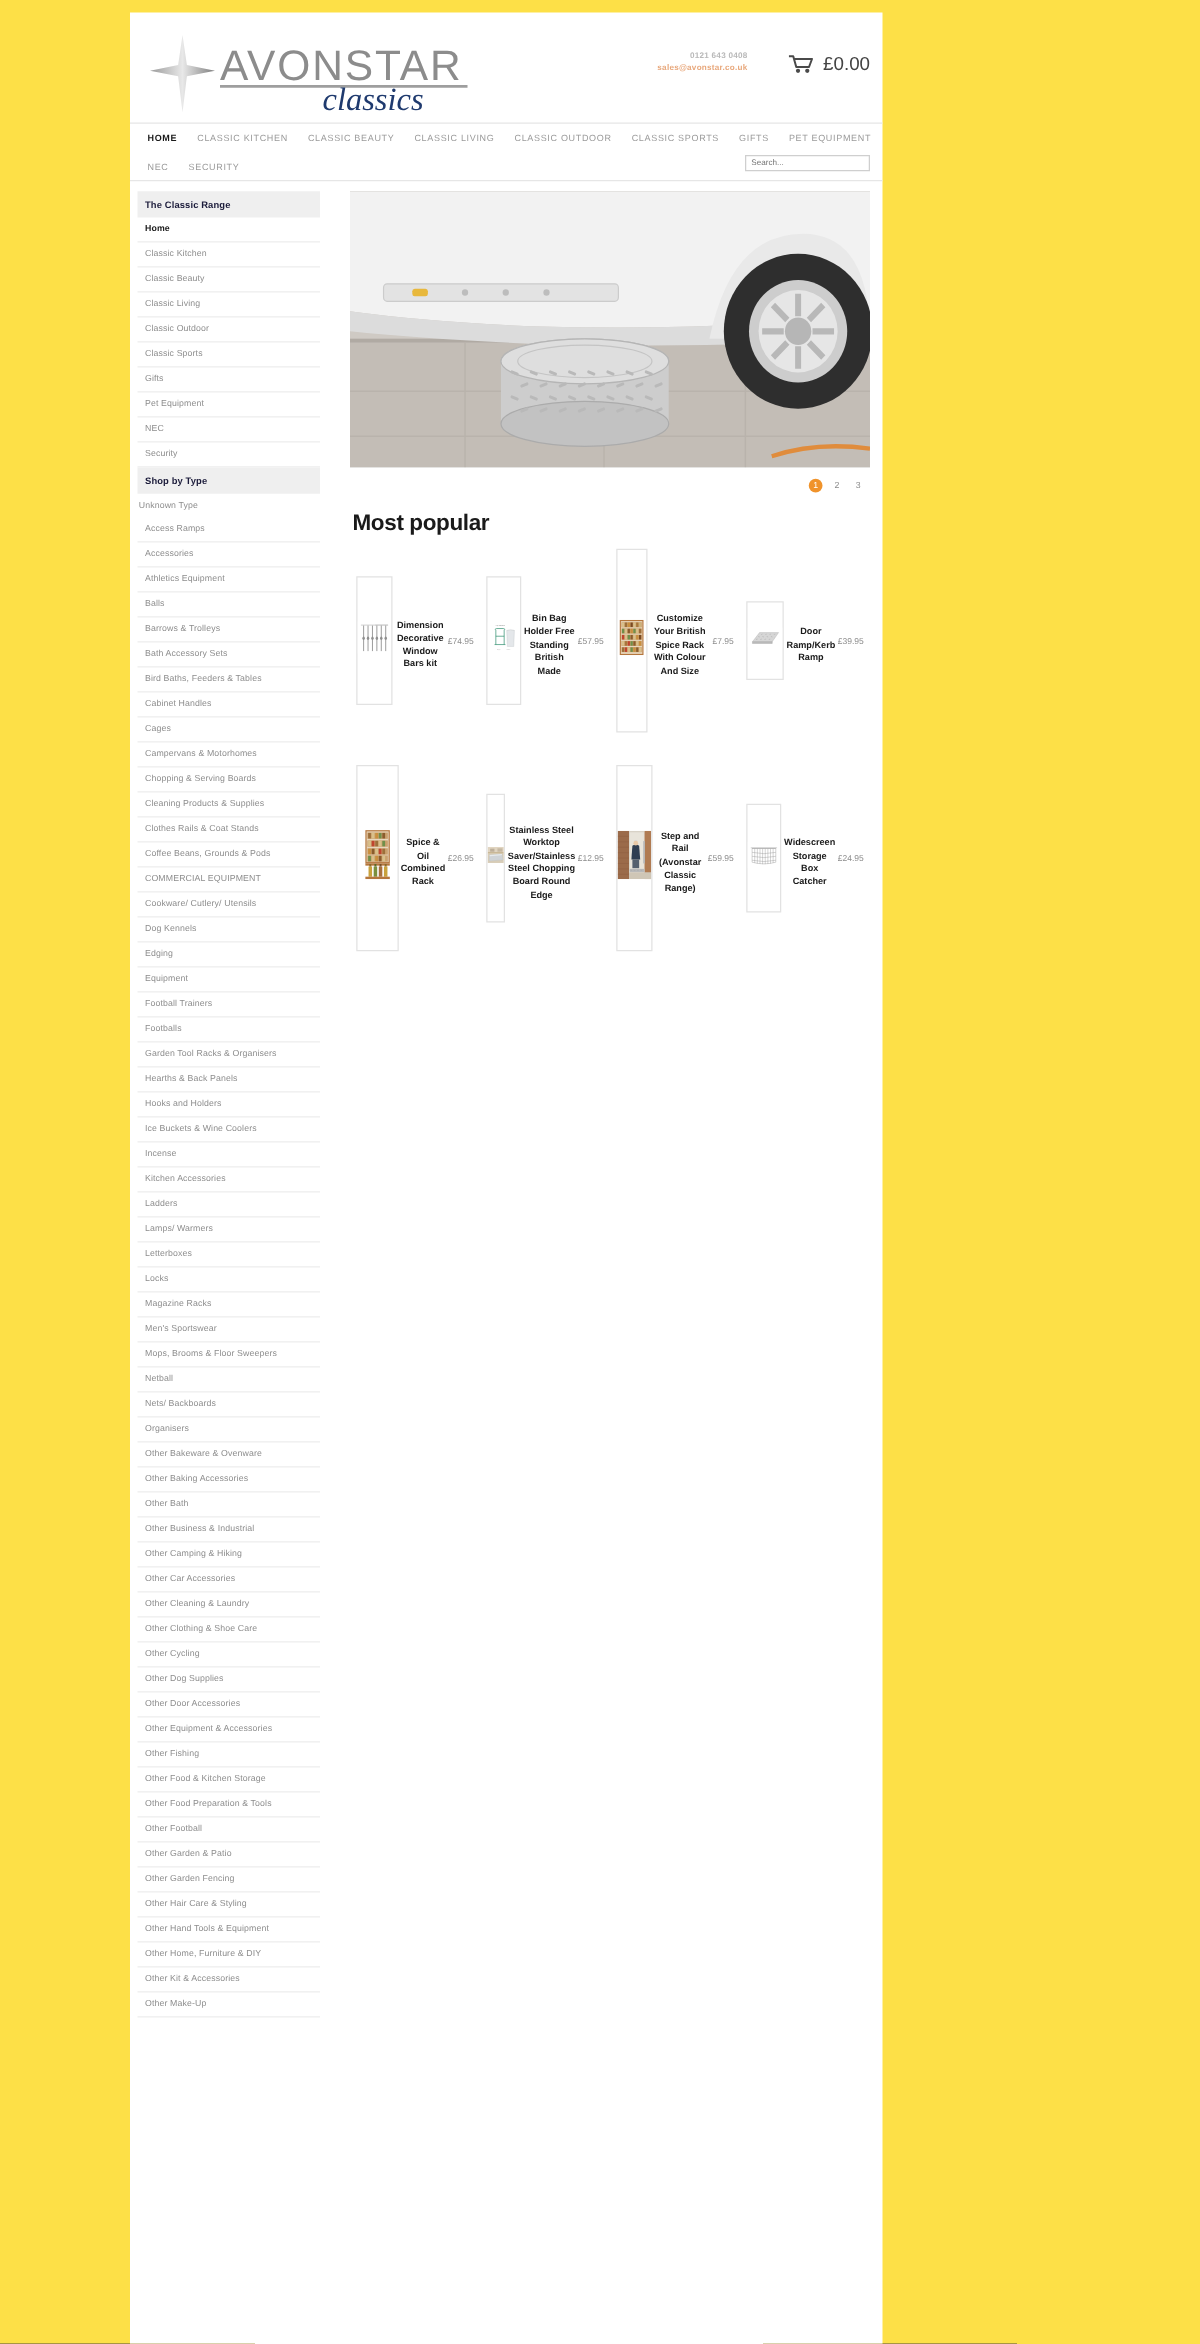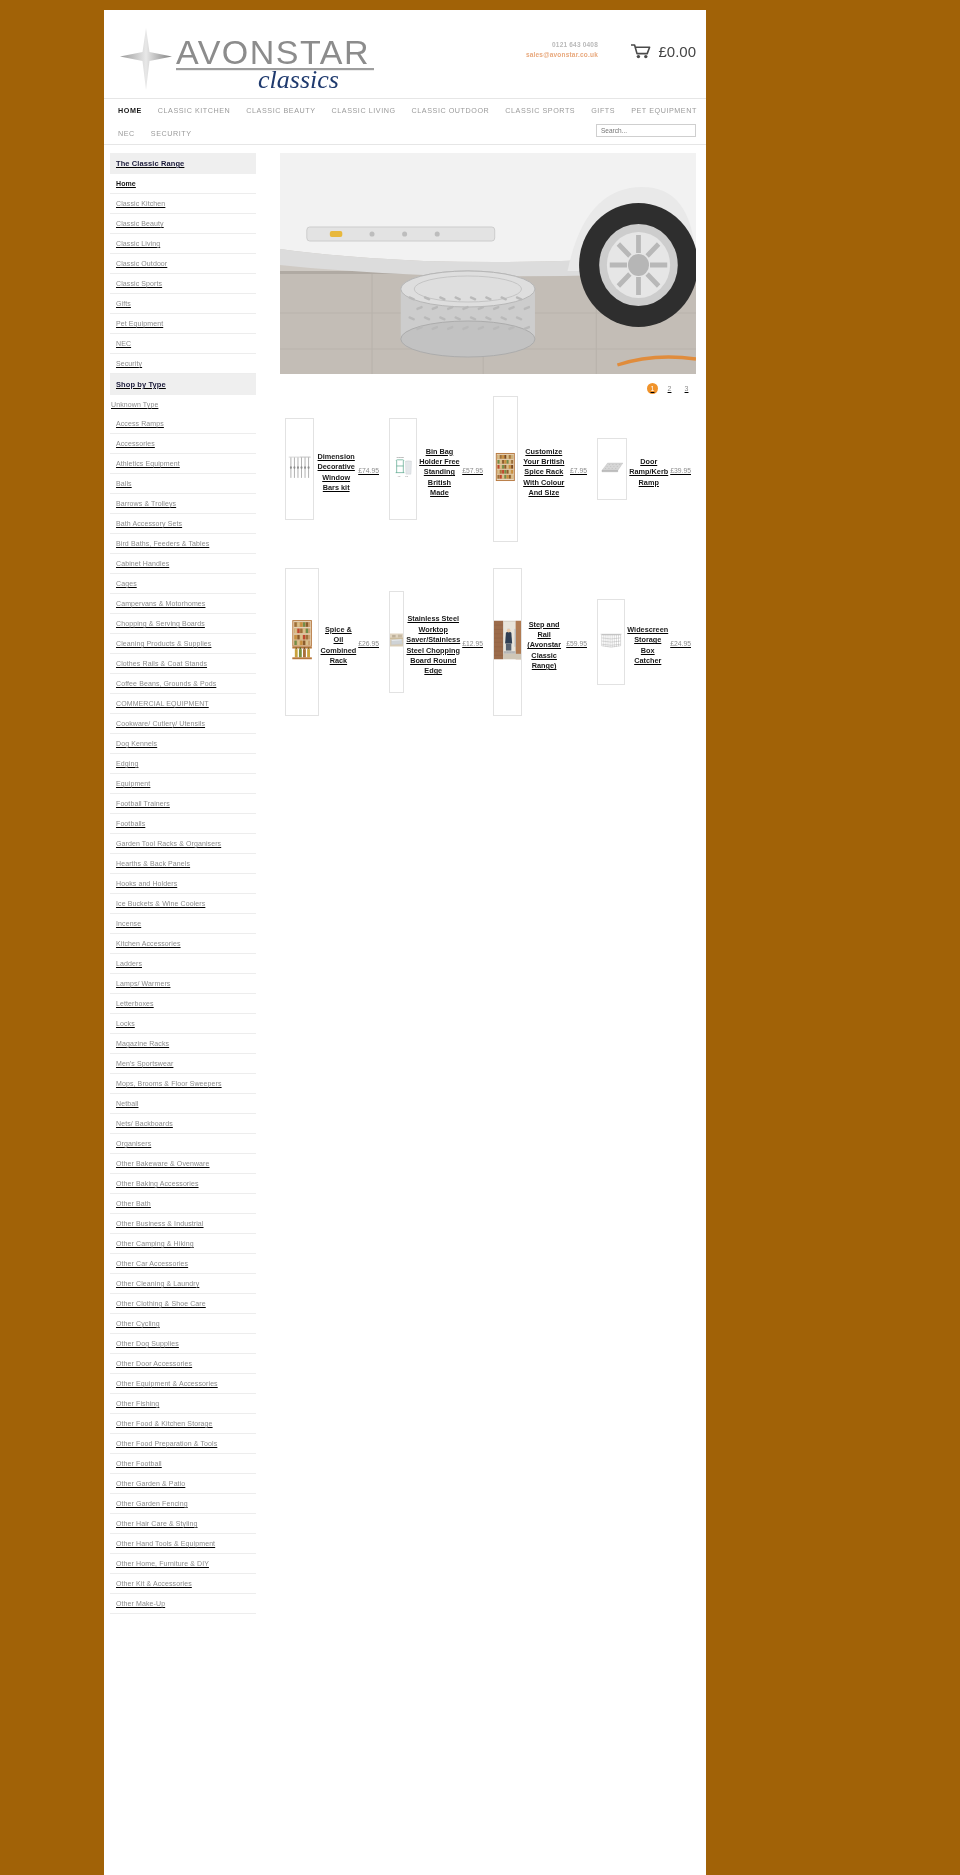--- a/index.html
+++ b/index.html
@@ -7,21 +7,21 @@
     width: 960px;
     height: 1875px;
     background: #2b2b2b;
     font-family: "Liberation Sans", sans-serif;
     overflow: hidden;
   }
   .page {
     position: relative;
     width: 960px;
     height: 1875px;
-    background: #a16207;
+    background: #fde047;
   }
   .site {
     position: absolute;
     left: 104px;
     top: 10px;
     width: 602px;
     min-height: 1865px;
     background: #ffffff;
   }
 
@@ -62,21 +62,21 @@
   .search-box {
     position: absolute; right: 10px; top: 25px;
     width: 100px; height: 13px;
     border: 1px solid #cfcfcf; background: #fff;
     font-size: 6.5px; color: #9a9a9a;
     padding: 0 4px; line-height: 11px;
     font-family: "Liberation Sans", sans-serif;
   }
 
   
-  .body-wrap { display: flex; padding: 8px 10px 0 6px; gap: 24px; text-decoration: underline; }
+  .body-wrap { display: flex; padding: 8px 10px 0 6px; gap: 24px; }
   .sidebar { width: 146px; flex: 0 0 146px; }
   .content { flex: 1; }
 
   .side-header {
     background: #efefef;
     color: #1b1b3a;
     font-size: 7.5px;
     font-weight: bold;
     padding: 6px 6px 6px 6px;
     letter-spacing: .1px;
@@ -358,20 +358,21 @@
             <path d="M434 206 Q390 200 352 212" stroke="#e08c3c" stroke-width="3.4" fill="none"></path>
           </svg>
         </div>
 
         <div class="pager" id="pager">
             <div class="dot active">1</div>
             <div class="dot">2</div>
             <div class="dot">3</div>
           </div>
 
+        <div class="section-title">Most popular</div>
 
         <div class="grid" id="grid">
             <div class="card">
               <div class="card-img"><svg width="100%" height="96" viewBox="0 0 100 96" preserveAspectRatio="xMidYMid meet">
     <rect width="100" height="96" fill="#fff"></rect>
     <rect x="10" y="10" width="80" height="3" fill="#cfcfcf"></rect>
     <rect x="52" y="10" width="38" height="3" fill="#cfcfcf"></rect>
     <g stroke="#4a4a4a" stroke-width="1.6">
       <path d="M18 13 V88 M31 13 V88 M44 13 V88 M57 13 V88 M70 13 V88 M83 13 V88"></path>
     </g>

